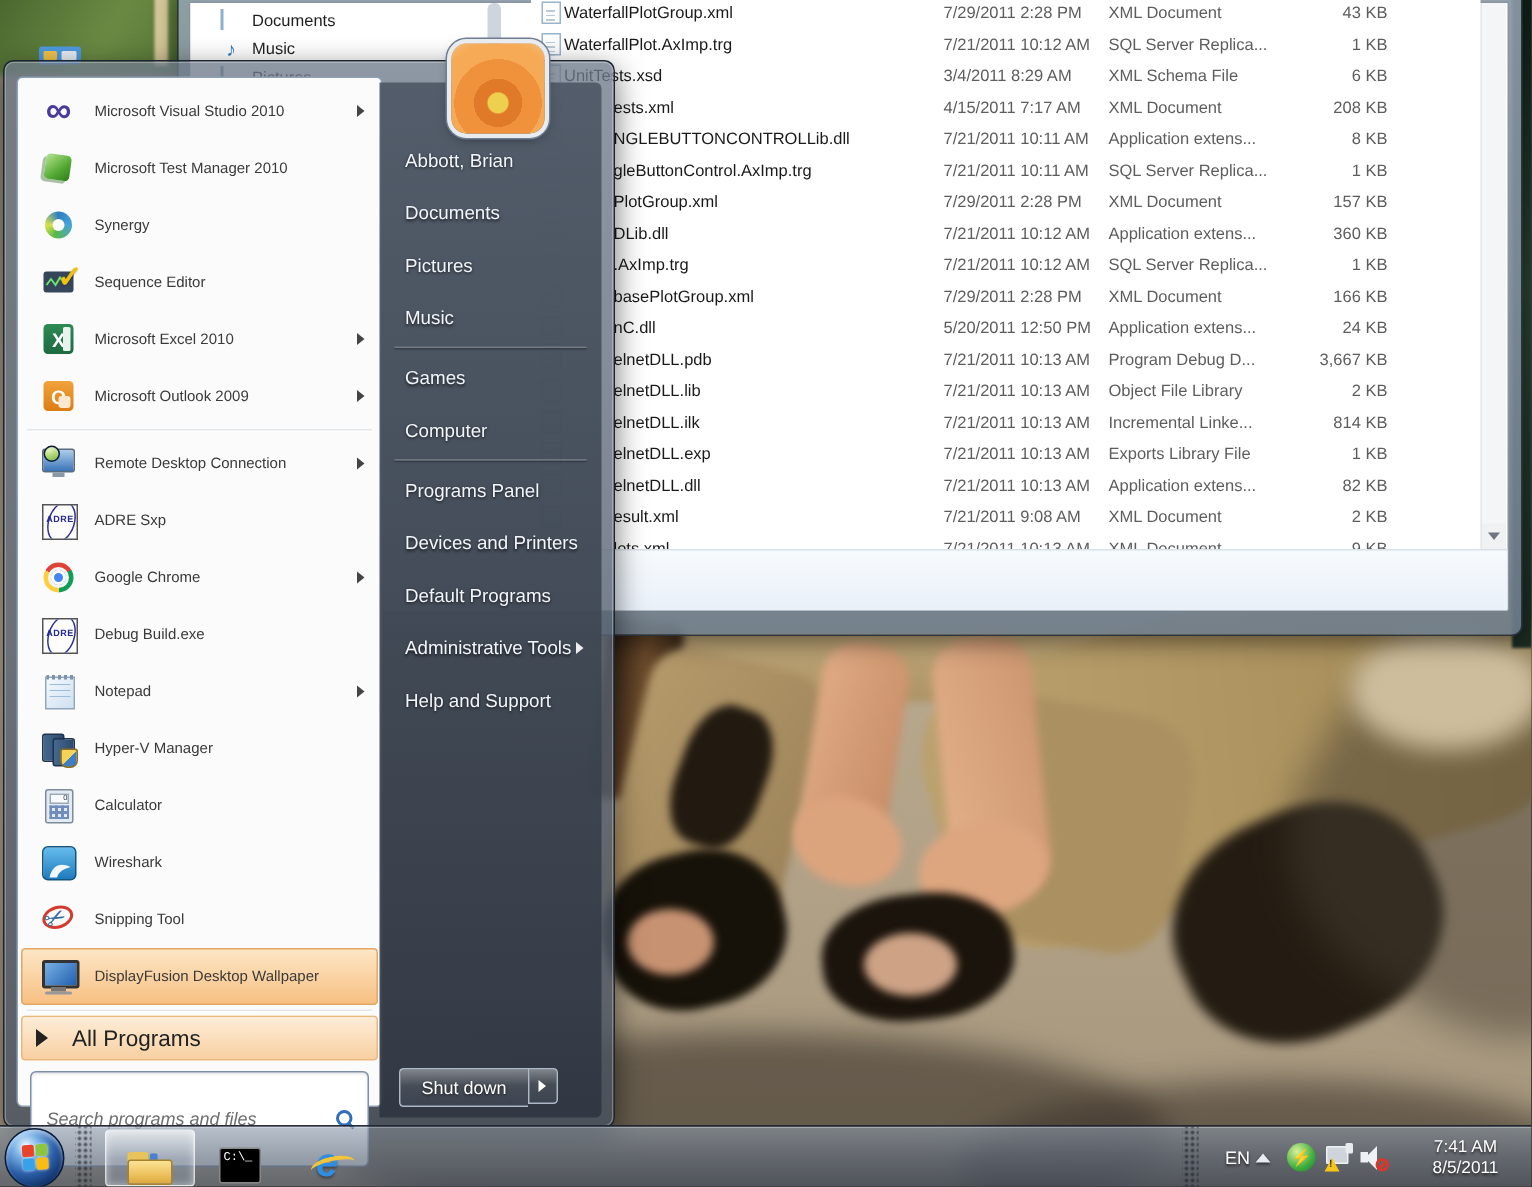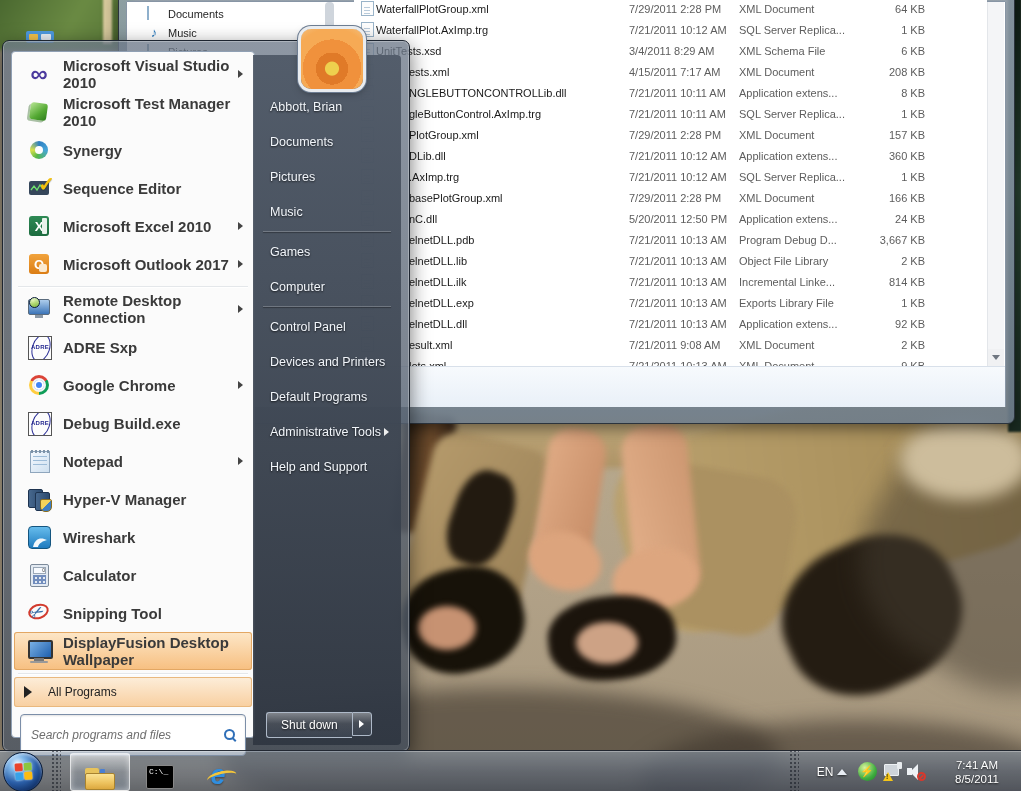--- a/index.html
+++ b/index.html
@@ -64,31 +64,31 @@
                 background:linear-gradient(180deg,#f7fafd,#e9f0f8);border-top:1px solid #d8e0ea;}
 
   
   .start-menu{position:absolute;left:2px;top:40px;width:406px;height:710px;z-index:20;
               background:linear-gradient(180deg,rgba(110,122,138,.78),rgba(70,80,94,.82));
               border:1px solid #1d2530;border-radius:7px;box-shadow:inset 0 0 0 1px rgba(255,255,255,.28),0 6px 20px rgba(0,0,0,.55);}
   .left-panel{position:absolute;left:8px;top:10px;width:244px;height:687px;background:#fbfbfb;
               border:1px solid #90a0b4;border-radius:4px;box-sizing:border-box;padding-top:3px;}
   .sm-item{position:relative;height:38px;display:flex;align-items:center;padding-left:12px;margin:0 2px;border-radius:3px;}
   .sm-item .ico{width:26px;height:26px;margin-right:11px;position:relative;flex:none;}
-  .sm-item .lbl{font-size:15px;color:#3a3a3a;font-weight:bold;}
+  .sm-item .lbl{font-size:10px;color:#3a3a3a;}
   .sub-arrow{position:absolute;right:9px;top:50%;margin-top:-4px;width:0;height:0;
              border-top:4px solid transparent;border-bottom:4px solid transparent;border-left:5px solid #444;}
   .sm-sep{height:1px;background:#e4e7ea;box-shadow:0 1px 0 #fff;margin:3px 6px;}
   .sm-item.hl{background:linear-gradient(180deg,#fde7c8,#f7bf80);box-shadow:inset 0 0 0 1px #e3a763;}
   .all-programs{position:relative;height:30px;display:flex;align-items:center;margin:0 2px;border-radius:3px;
                 background:linear-gradient(180deg,#fdeeda,#f8cfa0);box-shadow:inset 0 0 0 1px #e9b87e;}
   .all-programs .ap-arrow{width:0;height:0;border-top:6px solid transparent;border-bottom:6px solid transparent;border-left:8px solid #222;margin:0 16px 0 10px;}
-  .all-programs .lbl{font-size:12px;color:#222;}
+  .all-programs .lbl{font-size:15px;color:#222;}
   .search-wrap{margin:7px 8px 0 8px;height:26px;background:#fff;border:1px solid #7b8ea8;border-radius:4px;
-               display:flex;align-items:center;padding:7px 8px;box-shadow:inset 0 1px 2px rgba(0,0,0,.12);}
+               display:flex;align-items:center;padding:18px 8px;box-shadow:inset 0 1px 2px rgba(0,0,0,.12);}
   .search-wrap input{flex:1;border:none;outline:none;font-family:"Liberation Sans",sans-serif;
                      font-size:12px;font-style:italic;color:#555;background:transparent;}
   .search-wrap input::placeholder{color:#6e6e6e;font-style:italic;}
   .mag{position:relative;width:14px;height:14px;flex:none;}
   .mag::before{content:"";position:absolute;left:1px;top:1px;width:7px;height:7px;border:2px solid #2f6fb8;border-radius:50%;}
   .mag::after{content:"";position:absolute;left:10px;top:9px;width:2px;height:5px;background:#2f6fb8;transform:rotate(-45deg);}
   .right-panel{position:absolute;left:250px;top:14px;width:148px;height:690px;
                background:linear-gradient(180deg,rgba(78,88,102,.92),rgba(46,53,64,.9));
                border-radius:0 4px 4px 0;box-sizing:border-box;padding-top:34px;}
   .rp-item{height:35px;display:flex;align-items:center;padding-left:17px;font-size:12.5px;color:#f2f6fb;
@@ -241,21 +241,21 @@
         </div>
         <div class="nav-scroll"></div>
       </div>
 
       <div class="file-list">
           <div class="f-row">
     <span class="f-ico"></span>
     <span class="f-name">WaterfallPlotGroup.xml</span>
     <span class="f-date">7/29/2011 2:28 PM</span>
     <span class="f-type">XML Document</span>
-    <span class="f-size">64 KB</span>
+    <span class="f-size">43 KB</span>
     <span></span>
   </div>
           <div class="f-row">
     <span class="f-ico"></span>
     <span class="f-name">WaterfallPlot.AxImp.trg</span>
     <span class="f-date">7/21/2011 10:12 AM</span>
     <span class="f-type">SQL Server Replica...</span>
     <span class="f-size">1 KB</span>
     <span></span>
   </div>
@@ -361,21 +361,21 @@
     <span class="f-date">7/21/2011 10:13 AM</span>
     <span class="f-type">Exports Library File</span>
     <span class="f-size">1 KB</span>
     <span></span>
   </div>
           <div class="f-row clipped">
     <span class="f-ico"></span>
     <span class="f-name">elnetDLL.dll</span>
     <span class="f-date">7/21/2011 10:13 AM</span>
     <span class="f-type">Application extens...</span>
-    <span class="f-size">92 KB</span>
+    <span class="f-size">82 KB</span>
     <span></span>
   </div>
           <div class="f-row clipped">
     <span class="f-ico"></span>
     <span class="f-name">esult.xml</span>
     <span class="f-date">7/21/2011 9:08 AM</span>
     <span class="f-type">XML Document</span>
     <span class="f-size">2 KB</span>
     <span></span>
   </div>
@@ -434,21 +434,21 @@
         <span class="ico">
             <span class="i-excel">X</span>
           </span>
         <span class="lbl">Microsoft Excel 2010</span>
         <span class="sub-arrow"></span>
       </div>
       <div class="sm-item">
         <span class="ico">
             <span class="i-outlook">O</span>
           </span>
-        <span class="lbl">Microsoft Outlook 2017</span>
+        <span class="lbl">Microsoft Outlook 2009</span>
         <span class="sub-arrow"></span>
       </div>
 
       <div class="sm-sep"></div>
 
       <div class="sm-item">
         <span class="ico i-rdc">
             <span class="scr"></span>
             <span class="std"></span>
             <span class="orb"></span>
@@ -488,41 +488,41 @@
         <span class="lbl">Notepad</span>
         <span class="sub-arrow"></span>
       </div>
       <div class="sm-item">
         <span class="ico i-hyperv">
             <span class="s1"></span>
             <span class="s2"></span>
             <span class="sh"></span>
           </span>
         <span class="lbl">Hyper-V Manager</span>
+      </div>
+      <div class="sm-item">
+        <span class="ico">
+            <span class="i-calc" style="display:block;">
+              <span class="d">0</span>
+              <span class="k"></span>
+            </span>
+          </span>
+        <span class="lbl">Calculator</span>
       </div>
       <div class="sm-item">
         <span class="ico">
           <span class="i-shark" style="display:flex;">
               <svg width="16" height="12">
                 <path d="M1,11 C3,2 9,1 15,4 C11,5 7,7 6,11 Z" fill="#f2f7fb"></path>
               </svg>
             </span>
         </span>
         <span class="lbl">Wireshark</span>
       </div>
       <div class="sm-item">
-        <span class="ico">
-            <span class="i-calc" style="display:block;">
-              <span class="d">0</span>
-              <span class="k"></span>
-            </span>
-          </span>
-        <span class="lbl">Calculator</span>
-      </div>
-      <div class="sm-item">
         <span class="ico i-snip">
             <span class="ring"></span>
             <span class="sc">✂</span>
           </span>
         <span class="lbl">Snipping Tool</span>
       </div>
       <div class="sm-item hl">
         <span class="ico i-df">
             <span class="scr"></span>
             <span class="std"></span>
@@ -559,21 +559,21 @@
         </div>
       <div class="rp-sep"></div>
       <div class="rp-item">
           <span>Games</span>
         </div>
       <div class="rp-item">
           <span>Computer</span>
         </div>
       <div class="rp-sep"></div>
       <div class="rp-item">
-          <span>Control Panel</span>
+          <span>Programs Panel</span>
         </div>
       <div class="rp-item">
           <span>Devices and Printers</span>
         </div>
       <div class="rp-item">
           <span>Default Programs</span>
         </div>
       <div class="rp-item">
         <span>Administrative Tools</span>
         <span class="rp-arrow"></span>

